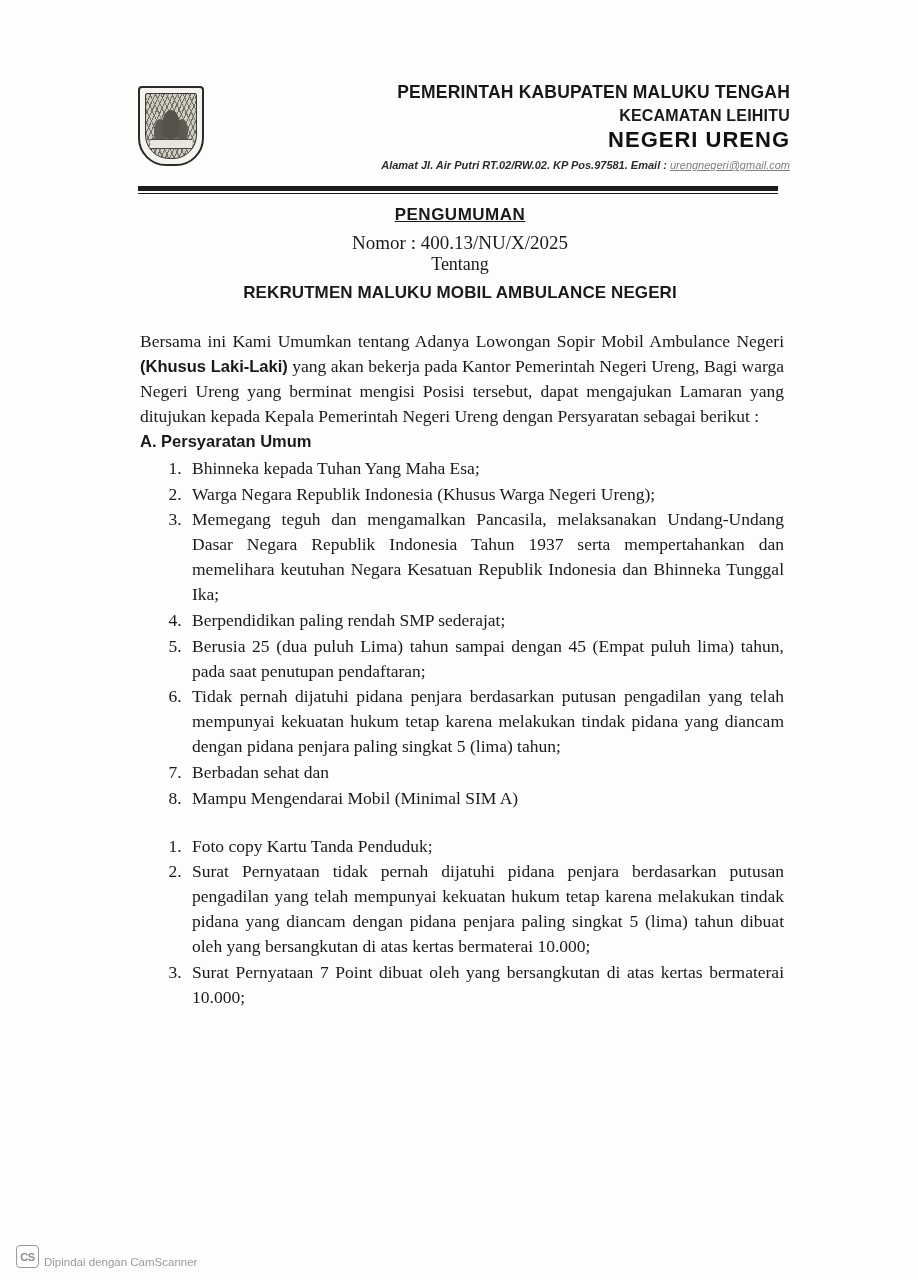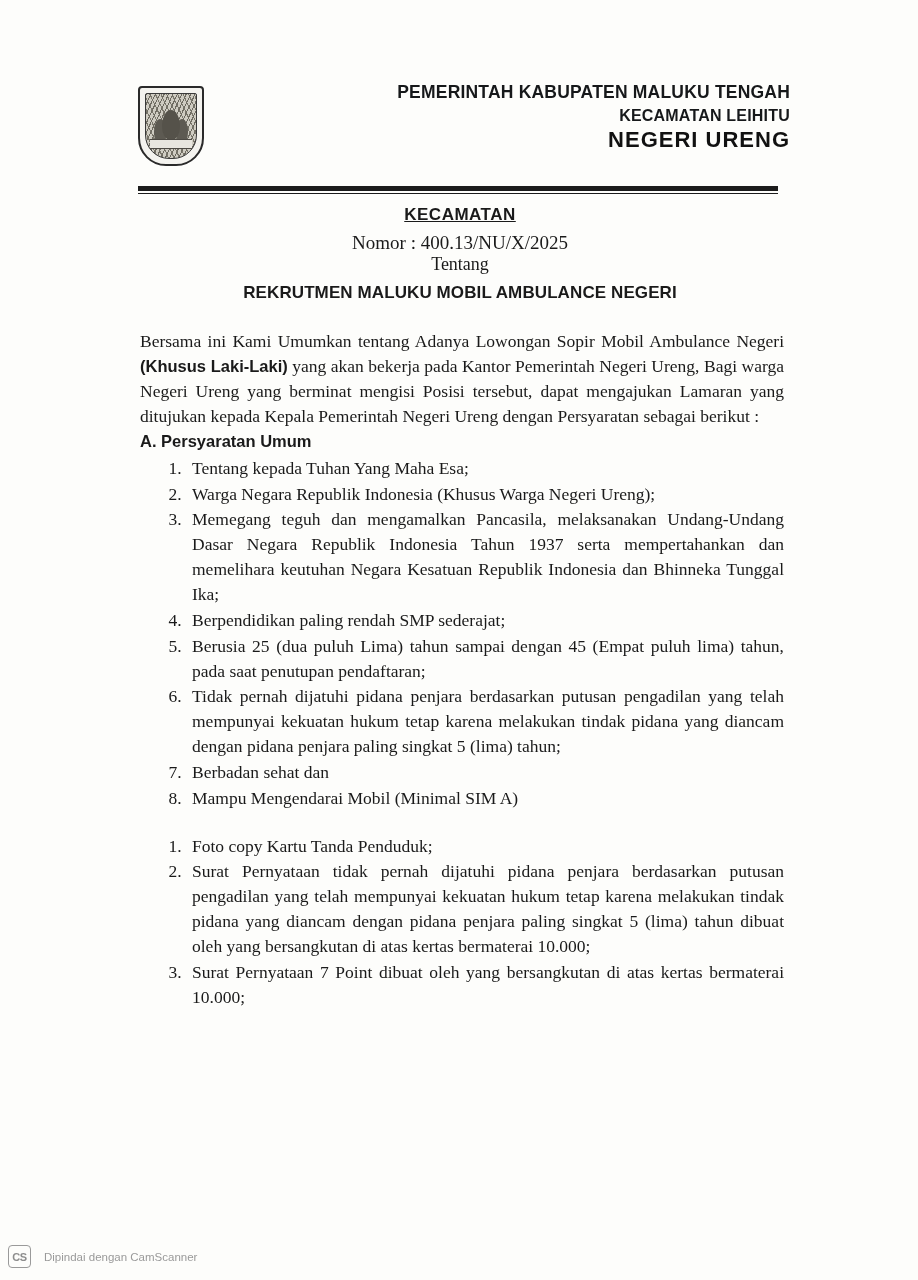--- a/index.html
+++ b/index.html
@@ -197,25 +197,25 @@
     text-justify: inter-word;
     padding-left: 6px;
     margin-bottom: 1px;
   }
   .gap {
     height: 22px;
   }
   
   .cs-footer {
     position: absolute;
-    left: 8px;
+    left: 16px;
     bottom: 12px;
     display: flex;
-    align-items: center;
-    gap: 13px;
+    align-items: flex-end;
+    gap: 5px;
   }
   .cs-badge {
     width: 21px;
     height: 21px;
     border: 1.5px solid #9a9a9a;
     border-radius: 4px;
     color: #8d8d8d;
     font-family: "Liberation Sans", sans-serif;
     font-size: 11px;
     font-weight: bold;
@@ -239,40 +239,44 @@
     <div class="crest">
       <div class="inner">
         <div class="leaf"></div>
         <div class="band"></div>
       </div>
     </div>
     <div class="lh-text">
       <div class="lh-line1">PEMERINTAH KABUPATEN MALUKU TENGAH</div>
       <div class="lh-line2">KECAMATAN LEIHITU</div>
       <div class="lh-line3">NEGERI URENG</div>
+      <div class="lh-address">
+        <span>Alamat Jl. Air Putri RT.02/RW.02. KP Pos.97581. Email :</span>
+        <span class="mail">urengnegeri@gmail.com</span>
+      </div>
     </div>
   </div>
   <div class="rule"></div>
 
   <div class="title-block">
-    <div class="t-pengumuman">KECAMATAN</div>
+    <div class="t-pengumuman">PENGUMUMAN</div>
     <div class="t-nomor">Nomor : 400.13/NU/X/2025</div>
     <div class="t-tentang">Tentang</div>
     <div class="t-subject">REKRUTMEN MALUKU MOBIL AMBULANCE NEGERI</div>
   </div>
 
   <div class="body-wrap">
 
     <div class="para">
       <span>Bersama ini Kami Umumkan tentang Adanya Lowongan Sopir Mobil Ambulance Negeri </span><b>(Khusus Laki-Laki)</b><span> yang akan bekerja pada Kantor Pemerintah Negeri Ureng, Bagi warga Negeri Ureng yang berminat mengisi Posisi tersebut, dapat mengajukan Lamaran yang ditujukan kepada Kepala Pemerintah Negeri Ureng dengan Persyaratan sebagai berikut :</span>
     </div>
 
     <div class="section-head">A. Persyaratan Umum</div>
     <ol class="items">
-      <li>Tentang kepada Tuhan Yang Maha Esa;</li>
+      <li>Bhinneka kepada Tuhan Yang Maha Esa;</li>
       <li>Warga Negara Republik Indonesia (Khusus Warga Negeri Ureng);</li>
       <li>Memegang teguh dan mengamalkan Pancasila, melaksanakan Undang-Undang Dasar Negara Republik Indonesia Tahun 1937 serta mempertahankan dan memelihara keutuhan Negara Kesatuan Republik Indonesia dan Bhinneka Tunggal Ika;</li>
       <li>Berpendidikan paling rendah SMP sederajat;</li>
       <li>Berusia 25 (dua puluh Lima) tahun sampai dengan 45 (Empat puluh lima) tahun, pada saat penutupan pendaftaran;</li>
       <li>Tidak pernah dijatuhi pidana penjara berdasarkan putusan pengadilan yang telah mempunyai kekuatan hukum tetap karena melakukan tindak pidana yang diancam dengan pidana penjara paling singkat 5 (lima) tahun;</li>
       <li>Berbadan sehat dan</li>
       <li>Mampu Mengendarai Mobil (Minimal SIM A)</li>
     </ol>
 
     <div class="gap"></div>

